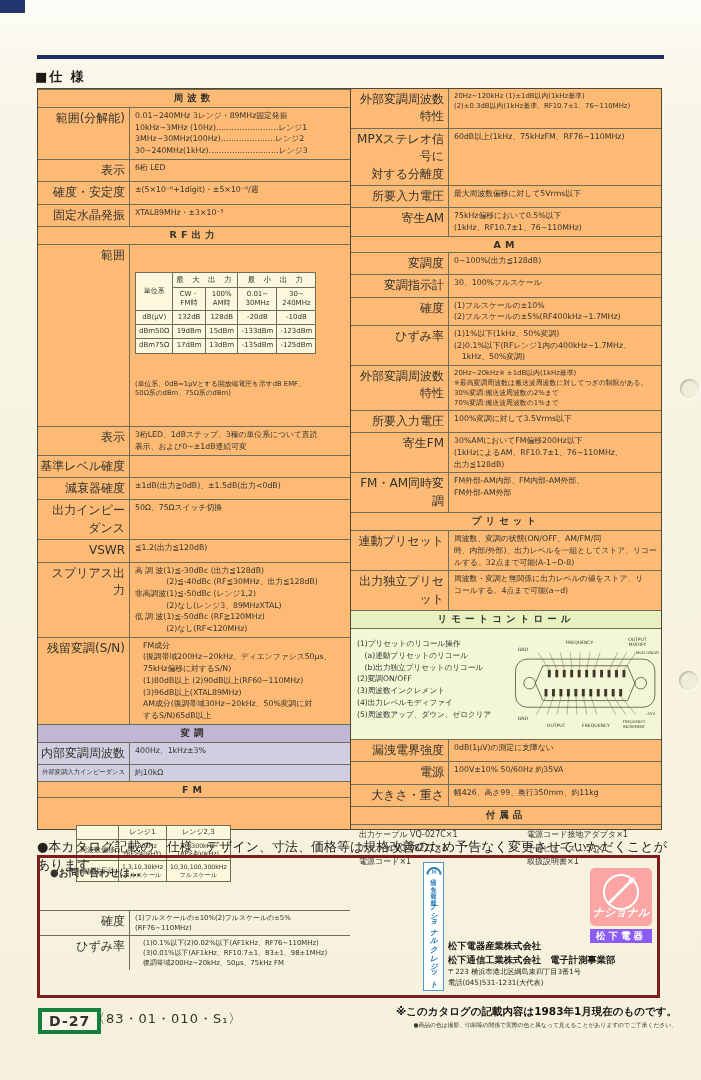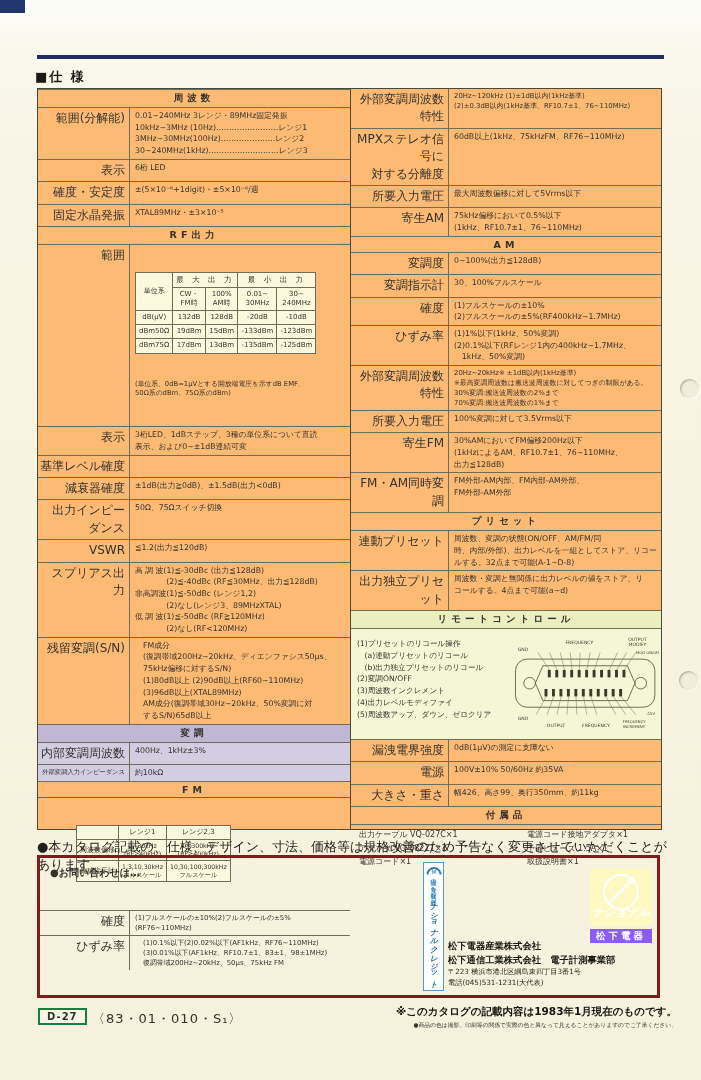--- a/index.html
+++ b/index.html
@@ -54,28 +54,28 @@
   #bottom-note{left:37px;top:838px;width:640px;font-size:13px;color:#22211c;}
 
   
   #contact-box{left:37px;top:855px;width:623px;height:143px;border:3px solid #7f1d1d;background:transparent;box-sizing:border-box;}
   #contact-heading{position:absolute;left:10px;top:8px;font-size:10px;font-weight:bold;}
   #credit-ribbon{position:absolute;left:383px;top:4px;bottom:4px;width:21px;border:1px solid #5599cc;background:#feffff;display:flex;flex-direction:column;align-items:center;box-sizing:border-box;}
   #ribbon-arc{margin-top:1px;flex:none;}
   #ribbon-small{writing-mode:vertical-rl;font-size:6px;color:#2b7cb5;line-height:1;letter-spacing:0px;}
   #ribbon-main{writing-mode:vertical-rl;font-size:7.5px;font-weight:bold;font-style:italic;color:#1a6fb5;line-height:1;margin-top:2px;}
   #nat-logo{position:absolute;left:550px;top:10px;width:64px;}
-  #nat-square{width:62px;height:58px;background:#fef9c3;border-radius:5px;position:relative;}
+  #nat-square{width:62px;height:58px;background:#fca5a5;border-radius:5px;position:relative;}
   #nat-bar{width:62px;height:14px;background:#8b5cf6;margin-top:3px;color:#fff;font-size:9.5px;font-weight:bold;text-align:center;line-height:14px;letter-spacing:3px;}
   #company-block{position:absolute;left:408px;bottom:6px;width:215px;}
   .company-line{font-size:9.3px;font-weight:bold;line-height:1.55;color:#191813;}
   .addr-line{font-size:7.2px;line-height:1.5;color:#2a291f;}
 
   
-  #footer-code-box{left:38px;top:1008px;border:2px solid #15803d;padding:1px 7px;font-size:10px;font-weight:bold;letter-spacing:1px;background:#f8f5e6;text-align:right;}
+  #footer-code-box{left:38px;top:1008px;border:4px solid #15803d;padding:1px 7px;font-size:14px;font-weight:bold;letter-spacing:1px;background:#f8f5e6;text-align:right;}
   #footer-print-code{left:92px;top:1010px;font-size:13px;letter-spacing:1px;}
   #footer-right{left:300px;top:1005px;width:377px;text-align:right;}
   #footer-date-note{font-size:10.5px;font-weight:bold;color:#14130f;}
   #footer-color-note{font-size:5.8px;color:#3a392e;margin-top:2px;}
 
   .hole{width:19px;height:19px;border-radius:50%;background:#f0edda;box-shadow:inset 1px 1px 2px rgba(90,88,60,.45), 1px 1px 1px rgba(255,255,255,.7);}
   #hole-1{left:680px;top:379px;}
   #hole-2{left:679px;top:671px;}
 
   svg text{font-family:"DejaVu Sans",sans-serif;}

